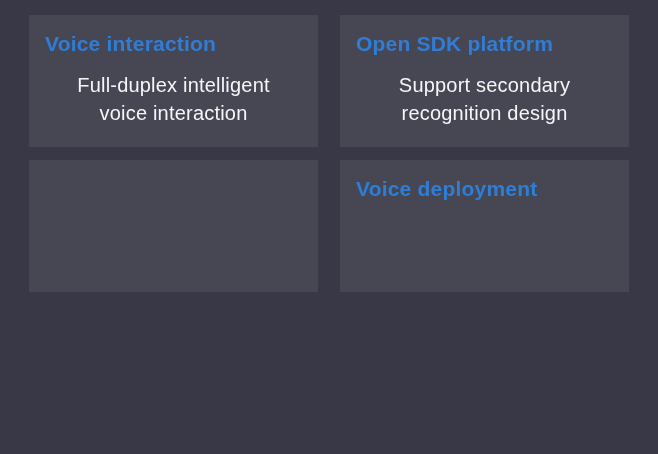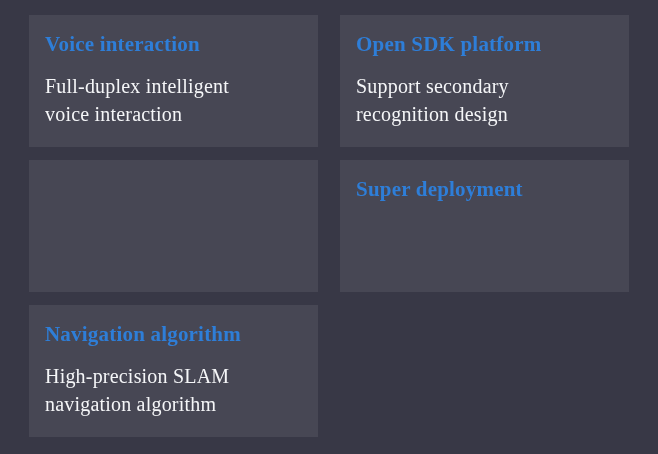--- a/index.html
+++ b/index.html
@@ -1,15 +1,15 @@
 <!DOCTYPE html>
 <html><head>
 <meta charset="utf-8">
 <style>
-  * { box-sizing: border-box; margin: 0; padding: 0; font-family: Liberation Serif, serif; }
+  * { box-sizing: border-box; margin: 0; padding: 0; }
 
   html, body {
     width: 658px;
     height: 454px;
   }
 
   body {
     background: #383846;
     font-family: "Liberation Sans", sans-serif;
     overflow: hidden;
@@ -40,20 +40,21 @@
     margin-top: 4px;
     margin-bottom: 16px;
   }
 
   .feature-description {
     color: #f5f6f8;
     font-size: 20px;
     line-height: 1.38;
     white-space: pre-line;
     letter-spacing: 0.2px;
+    text-align: center;
   }
 </style>
 </head>
 <body>
 
 <div class="feature-grid">
 
   <div class="feature-card">
     <div class="feature-title">Voice interaction</div>
     <div class="feature-description">Full-duplex intelligent
@@ -63,23 +64,18 @@
   <div class="feature-card">
     <div class="feature-title">Open SDK platform</div>
     <div class="feature-description">Support secondary
 recognition design</div>
   </div>
 
   <div class="feature-card">
   </div>
 
   <div class="feature-card">
-    <div class="feature-title">Super deployment</div>
+    <div class="feature-title">Voice deployment</div>
   </div>
 
-  <div class="feature-card">
-    <div class="feature-title">Navigation algorithm</div>
-    <div class="feature-description">High-precision SLAM
-navigation algorithm</div>
-  </div>
 
 
 </div>
 
 </body></html>

